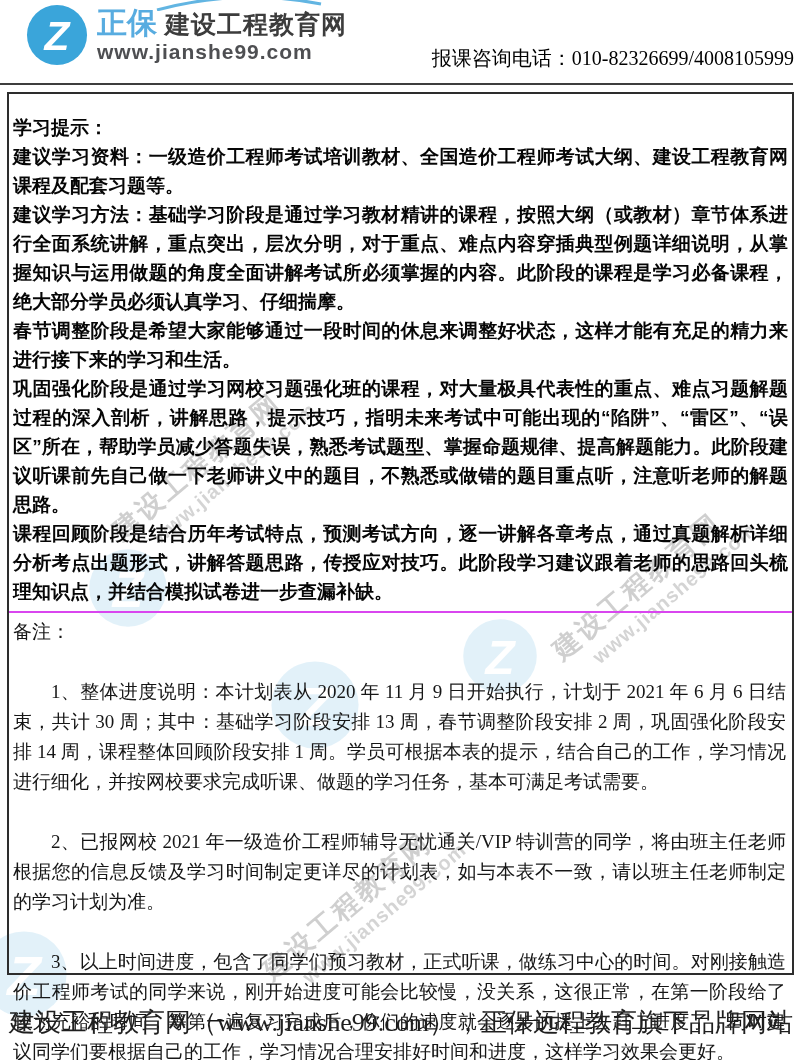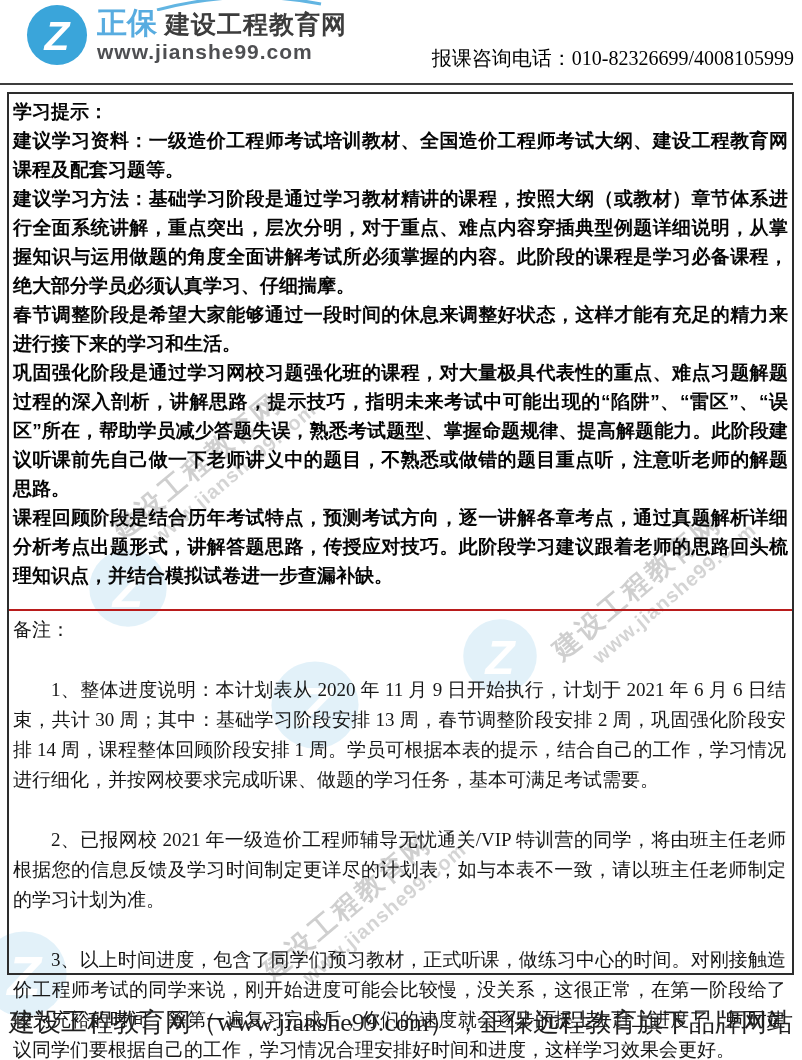--- a/index.html
+++ b/index.html
@@ -28,21 +28,21 @@
   .brand-arc { position:absolute; left:58px; top:-12px; }
   .brand-website { color:#4e4f52; font-weight:bold; font-size:21px; letter-spacing:1px; margin-top:1px; }
 
   .phone { position:absolute; top:45px; right:8px;
            font-family:"Liberation Serif", serif; font-size:20px; color:#000; white-space:nowrap; }
   .top-rule { position:absolute; top:83px; left:0; width:793px; height:0; border-top:2px solid #3d3d3d; }
 
   
   .doc-box { position:absolute; left:7px; top:92px; width:783px; height:879px;
              border:2px solid #2d2d2d; display:flex; flex-direction:column; }
-  .tips-row { border-bottom:2px solid #b91c1c; padding:3px 4px 19px 4px; }
+  .tips-row { border-bottom:2px solid #d946ef; padding:3px 4px 5px 4px;margin-top:16px; }
   .tips-row p { margin:0; font-family:"Liberation Sans", sans-serif; font-weight:bold;
                 font-size:19px; line-height:29px; color:#060606; text-align:justify; }
   .notes-row { flex:1 1 auto; padding:4px 6px 0 4px;
                font-family:"Liberation Serif", serif; font-size:19px; line-height:30px; color:#161616; }
   .notes-title { margin:0 0 30px 0; }
   .notes-row p.note { margin:0 0 30px 0; text-indent:2em; text-align:justify; }
 
   
   .footer { position:absolute; left:0; width:802px; top:1005px; text-align:center;
             font-family:"Liberation Serif", serif; font-size:26px; color:#1f1f1f; }

